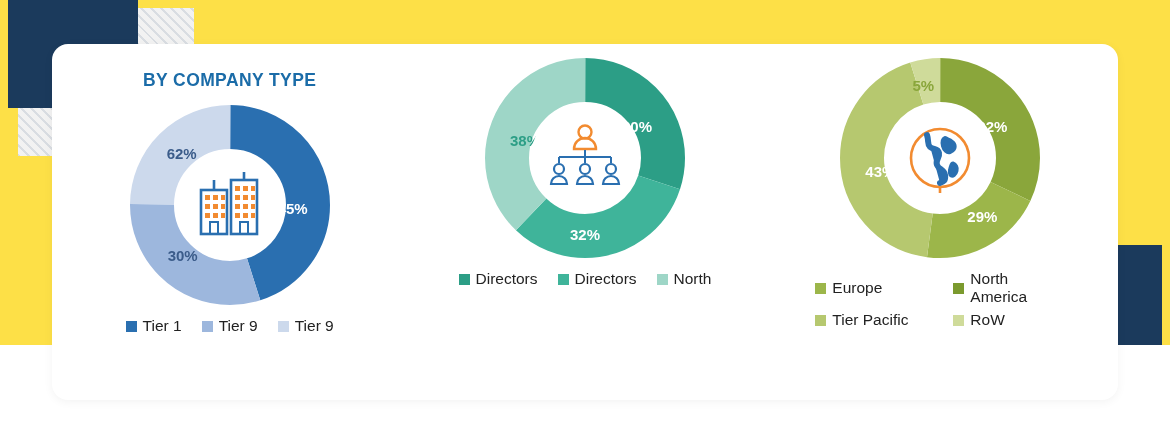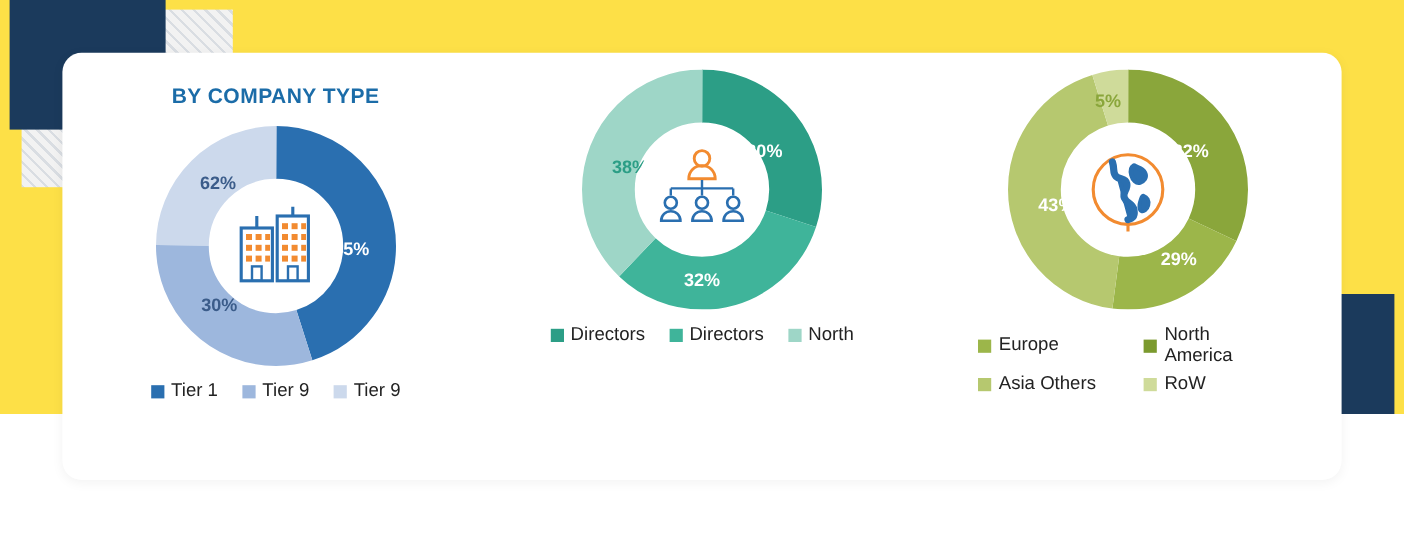--- a/index.html
+++ b/index.html
@@ -239,21 +239,21 @@
           <div class="legend-item">
             <span class="swatch" style="background:#9cb64a"></span>
             <span>Europe</span>
           </div>
           <div class="legend-item">
             <span class="swatch" style="background:#7b9a2e"></span>
             <span>North America</span>
           </div>
           <div class="legend-item">
             <span class="swatch" style="background:#b6c86f"></span>
-            <span>Asia Others</span>
+            <span>Tier Pacific</span>
           </div>
           <div class="legend-item">
             <span class="swatch" style="background:#cfdb9a"></span>
             <span>RoW</span>
           </div>
         </div>
       </div>
 
     </div>
   </div>

